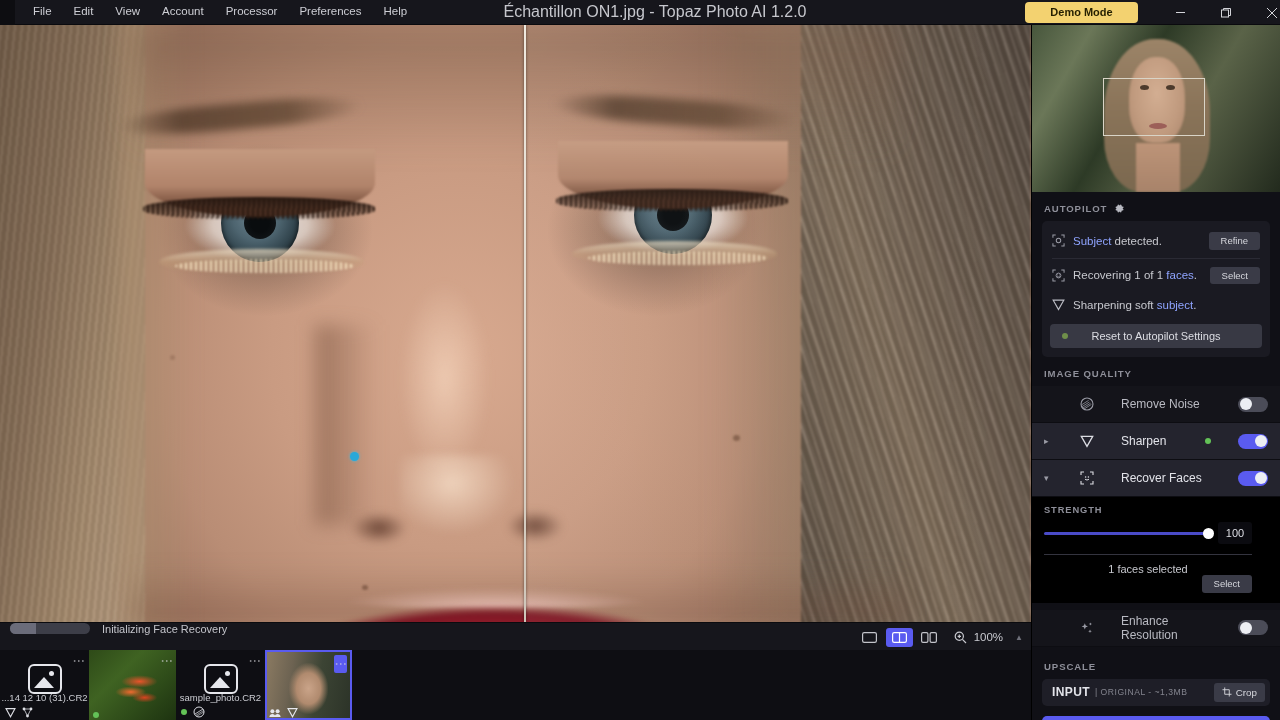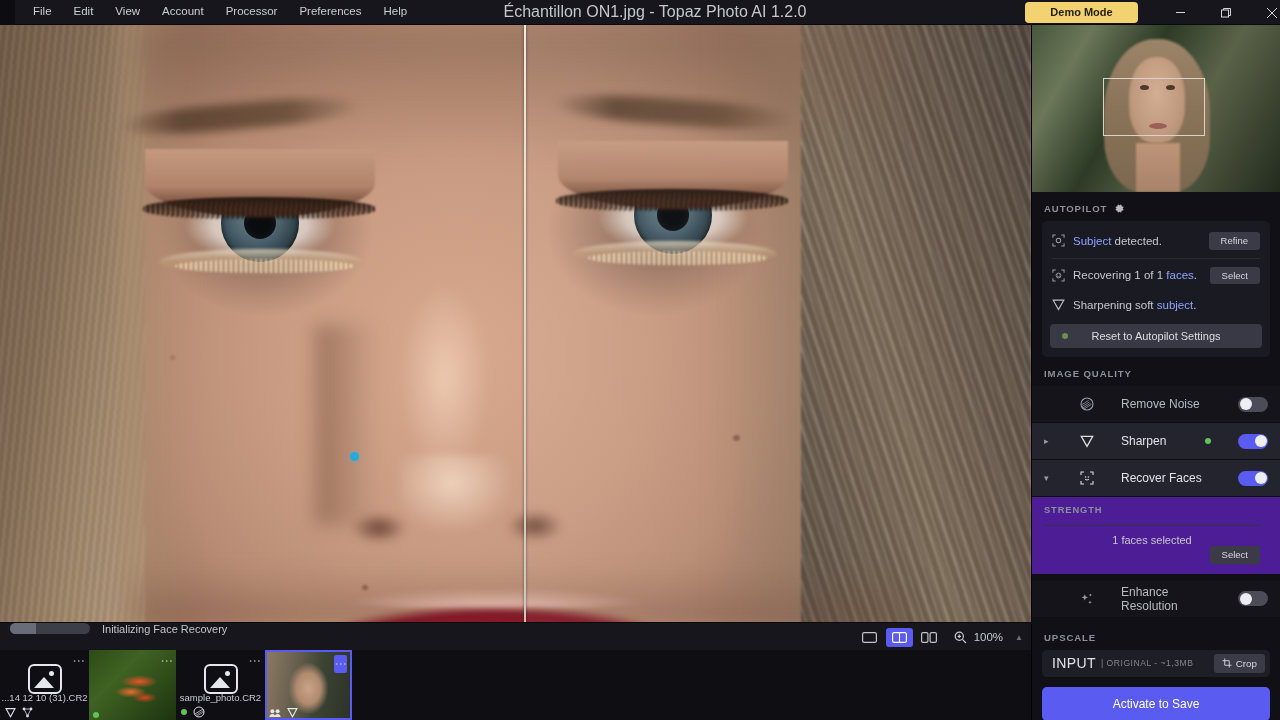--- a/index.html
+++ b/index.html
@@ -363,21 +363,21 @@
     position: relative; flex: none;
   }
   .toggle .knob {
     position: absolute; top: 1.5px; left: 1.5px; width: 12px; height: 12px;
     border-radius: 50%; background: #eceef3;
   }
   .toggle.on { background: #5a5bf0; }
   .toggle.on .knob { left: auto; right: 1.5px; }
   .green-dot { width:6px;height:6px;border-radius:50%;background:#63c257; flex:none; }
 
-  .expand-body { background: #4c1d95; padding: 8px 20px 10px 12px; }
+  .expand-body { background: #000000; padding: 8px 28px 10px 12px; }
   .strength-lbl { font-size: 9.3px; letter-spacing: 0.9px; font-weight: bold; color: #8e8f99; margin-bottom: 7px; }
   .slider-wrap { display:flex; align-items:center; gap: 9px; }
   .slider {
     flex: 1; height: 3px; background: #4a4bc8; border-radius: 2px; position: relative;
   }
   .slider .handle {
     position: absolute; right: -5px; top: 50%; margin-top: -5.5px;
     width: 11px; height: 11px; border-radius: 50%; background: #fff;
   }
   .num-box {
@@ -386,21 +386,21 @@
     font-size: 11px; color: #dedfe5;
   }
   .faces-row {
     display:flex; align-items:center; margin-top: 10px; padding-top: 8px;
     border-top: 1px solid #34343f; font-size: 11px; color: #c7c8ce; flex-direction: column;
   }
   .upscale-card {
     margin: 0 10px; background: #1e1e27; border-radius: 5px;
     height: 27px; display:flex; align-items:center; padding: 0 5px 0 10px;
   }
-  .input-lbl { font-size: 14px; font-weight: normal; color: #e3e4ea; letter-spacing: 0.4px; }
+  .input-lbl { font-size: 12px; font-weight: bold; color: #e3e4ea; letter-spacing: 0.4px; }
   .input-meta { font-size: 8.6px; color: #84858f; letter-spacing: 0.5px; margin-left: 5px; }
   .crop-btn {
     margin-left: auto; background: #3a3b47; color: #d6d7dd; font-size: 9.8px;
     border-radius: 3px; padding: 4px 8px; display:flex; align-items:center; gap: 4px;
   }
   .activate-btn {
     margin: 10px 10px 0 10px; background: #5a5bf0; color: #fff; font-size: 12px;
     border-radius: 5px; height: 34px; display:flex; align-items:center; justify-content:center;
   }
   svg { display: block; }
@@ -708,20 +708,26 @@
             </svg>
         </span>
         <span class="lbl">Recover Faces</span>
         <span class="toggle on">
             <span class="knob"></span>
           </span>
       </div>
 
       <div class="expand-body">
         <div class="strength-lbl">STRENGTH</div>
+        <div class="slider-wrap">
+          <div class="slider">
+            <span class="handle"></span>
+          </div>
+          <div class="num-box">100</div>
+        </div>
         <div class="faces-row">
           <span>1 faces selected</span>
           <div class="pill-btn">Select</div>
         </div>
       </div>
 
       <div class="iq-row" style="margin-top:7px;">
         <span class="chev"></span>
         <span>
           <svg width="14" height="14" viewBox="0 0 14 14">

